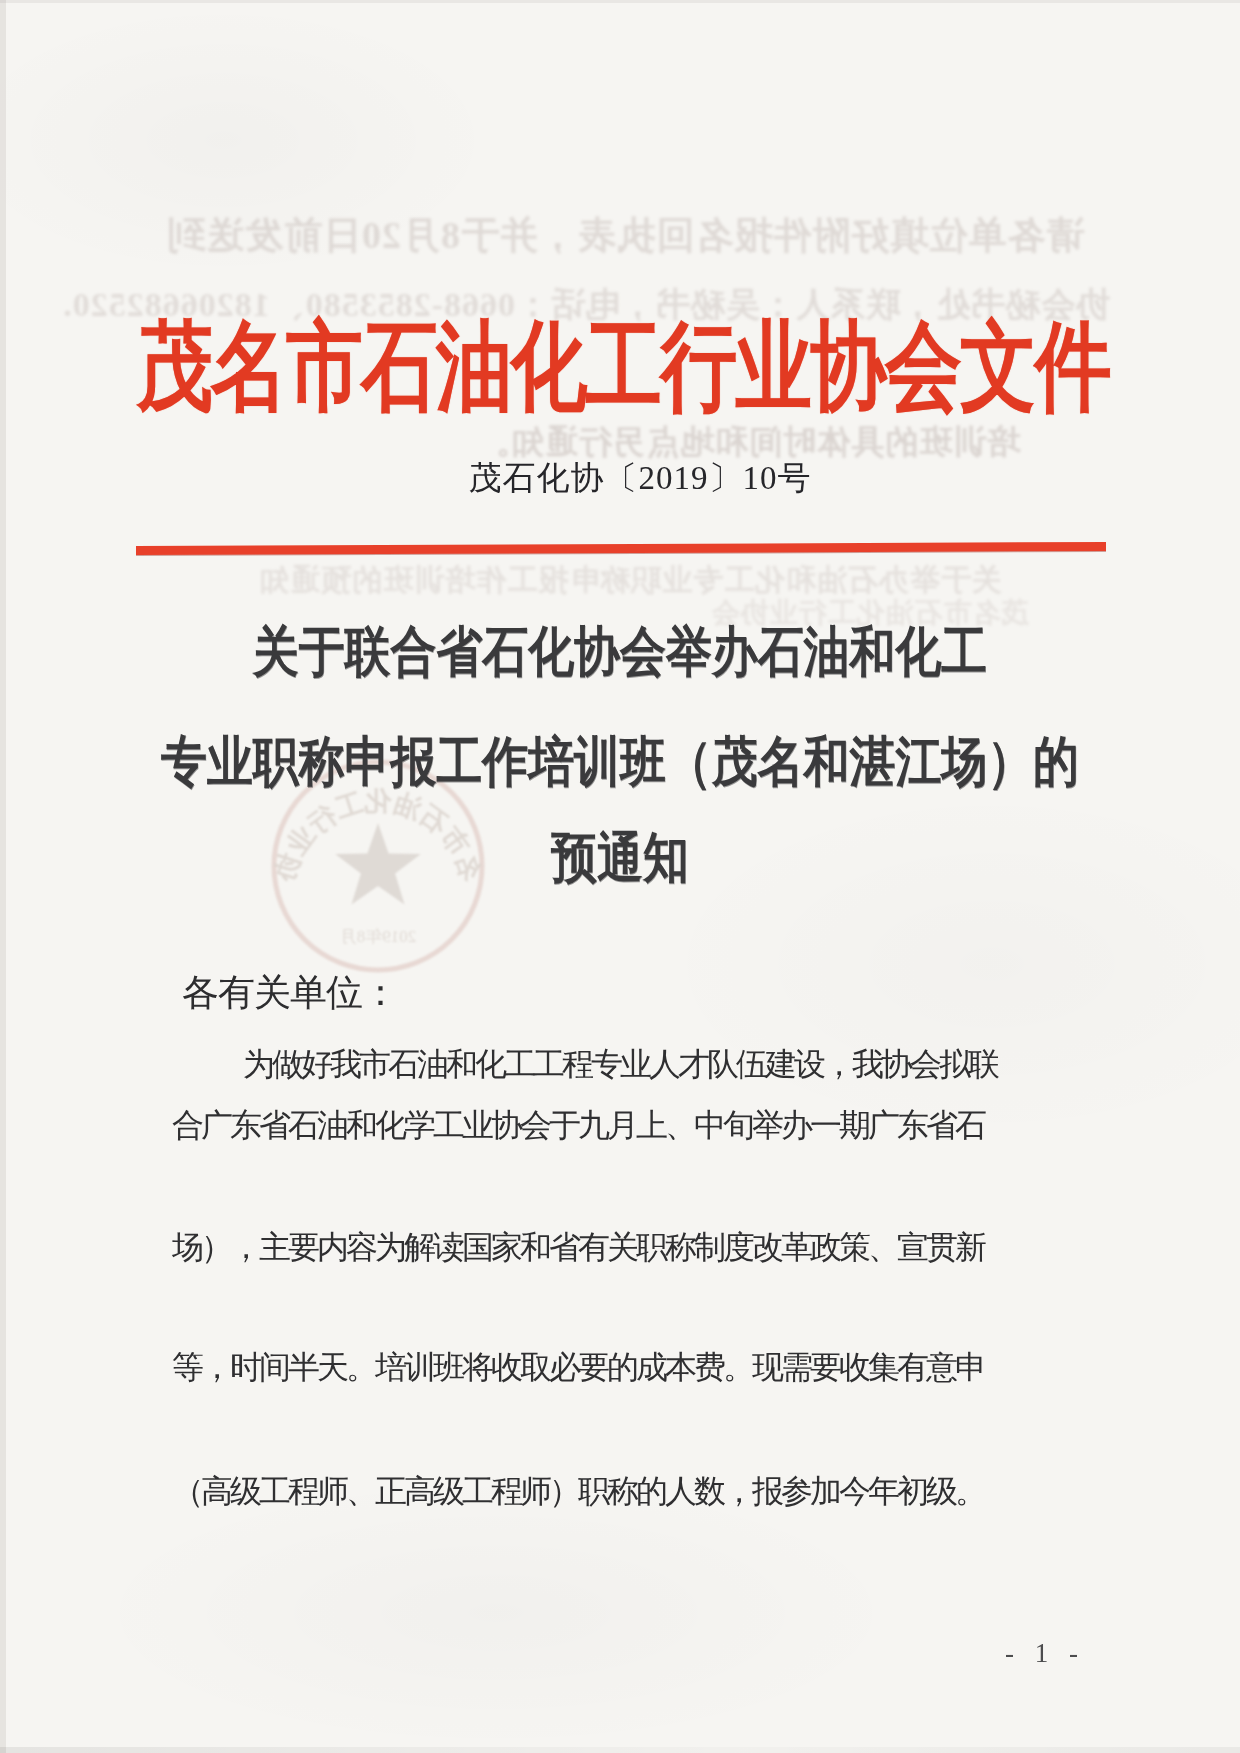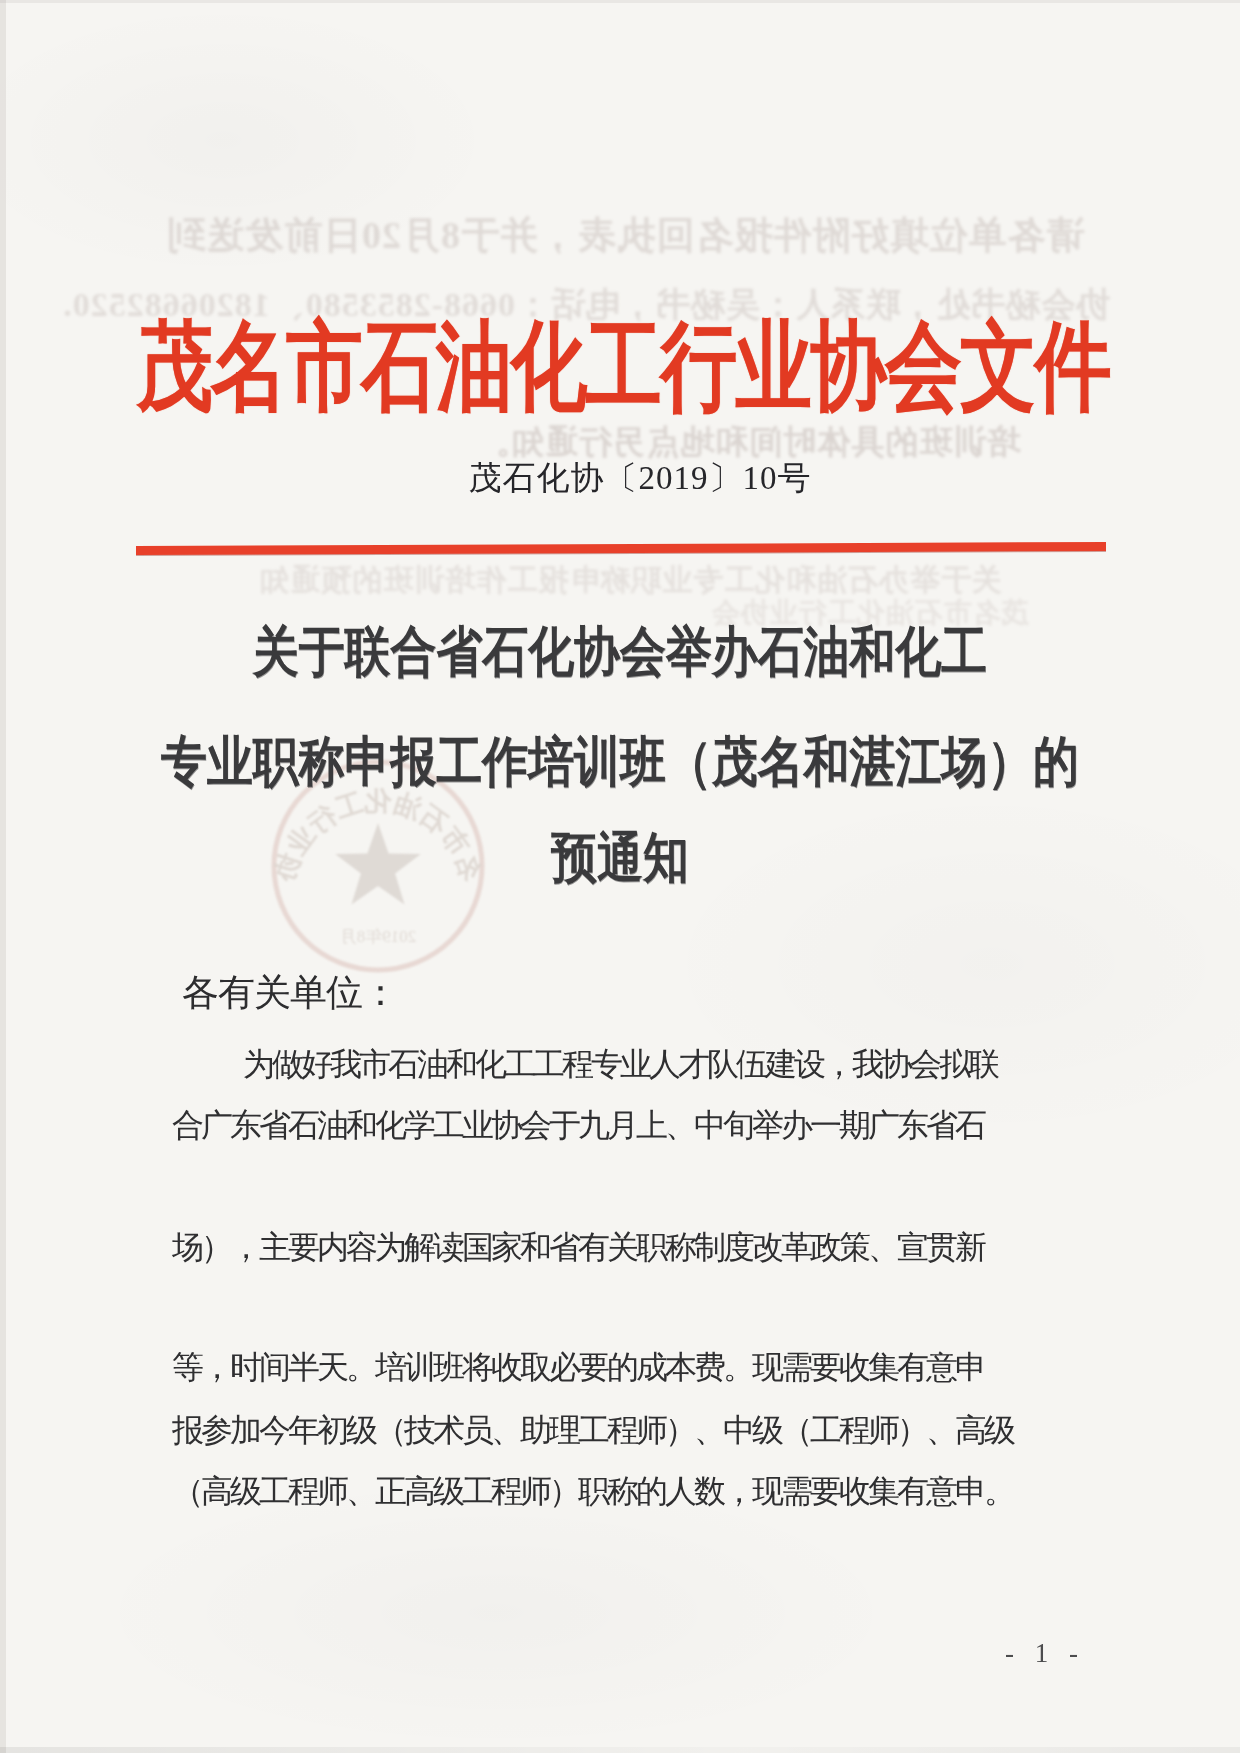--- a/index.html
+++ b/index.html
@@ -110,18 +110,17 @@
   <div class="abs title-line" style="top:616px;">关于联合省石化协会举办石油和化工</div>
   <div class="abs title-line" style="top:726px;">专业职称申报工作培训班（茂名和湛江场）的</div>
   <div class="abs title-line" style="top:822px;">预通知</div>
 
   <div class="abs salutation">各有关单位：</div>
 
   <div class="body-line indent" style="top:1034px;">为做好我市石油和化工工程专业人才队伍建设，我协会拟联</div>
   <div class="body-line" style="top:1095px;">合广东省石油和化学工业协会于九月上、中旬举办一期广东省石</div>
   <div class="body-line" style="top:1217px;">场），主要内容为解读国家和省有关职称制度改革政策、宣贯新</div>
   <div class="body-line" style="top:1339px;font-family:Liberation Mono, monospace;">等，时间半天。培训班将收取必要的成本费。现需要收集有意申</div>
-  <div class="body-line" style="top:1400px;">报参加今年初级（技术员、助理工程师）、中级（工程师）、高级</div>
-  <div class="body-line" style="top:1461px;">（高级工程师、正高级工程师）职称的人数，现需要收集有意申。</div>
+  <div class="body-line" style="top:1461px;">（高级工程师、正高级工程师）职称的人数，报参加今年初级。</div>
 
   <div class="abs page-number">- 1 -</div>
 
 </div>
 
 </body></html>

